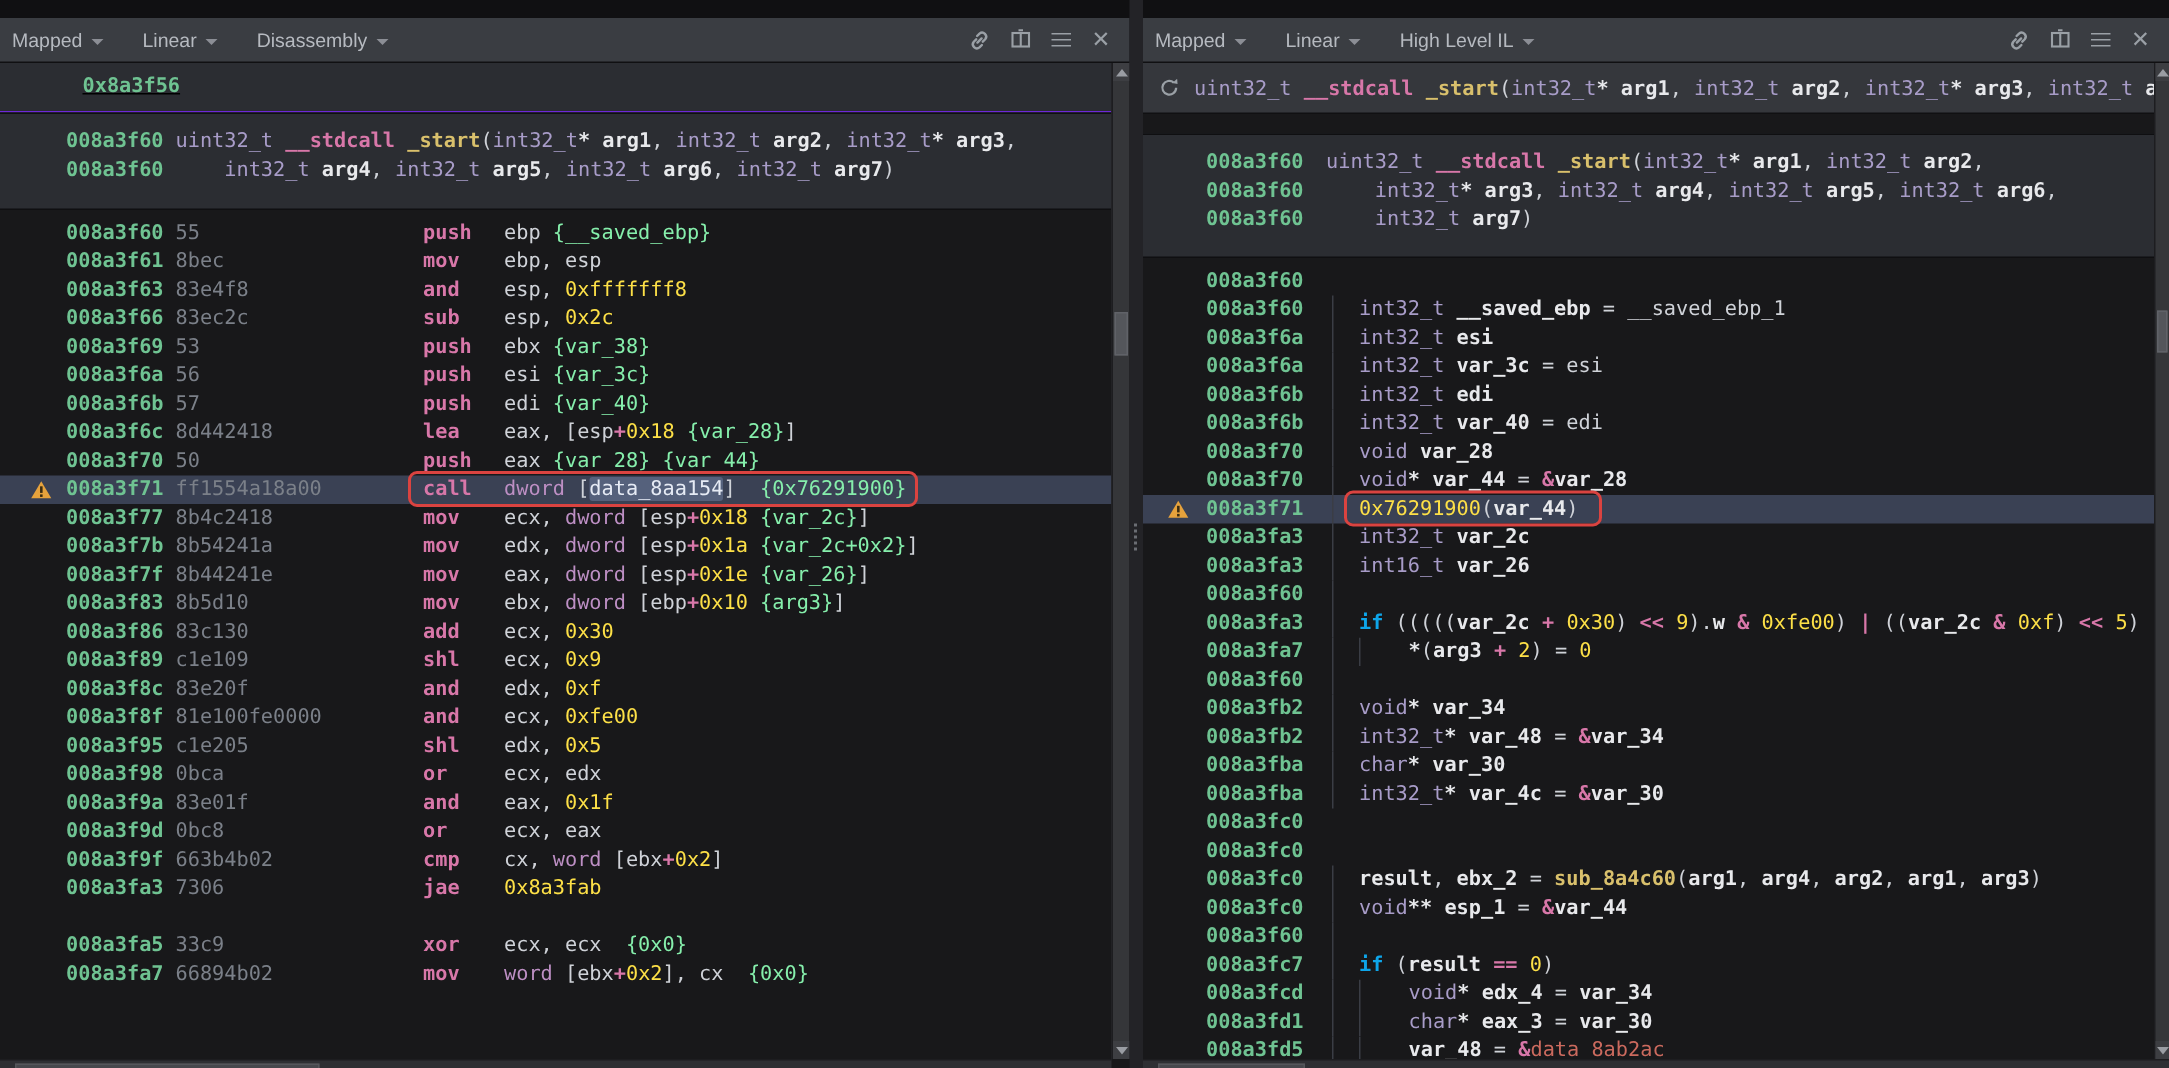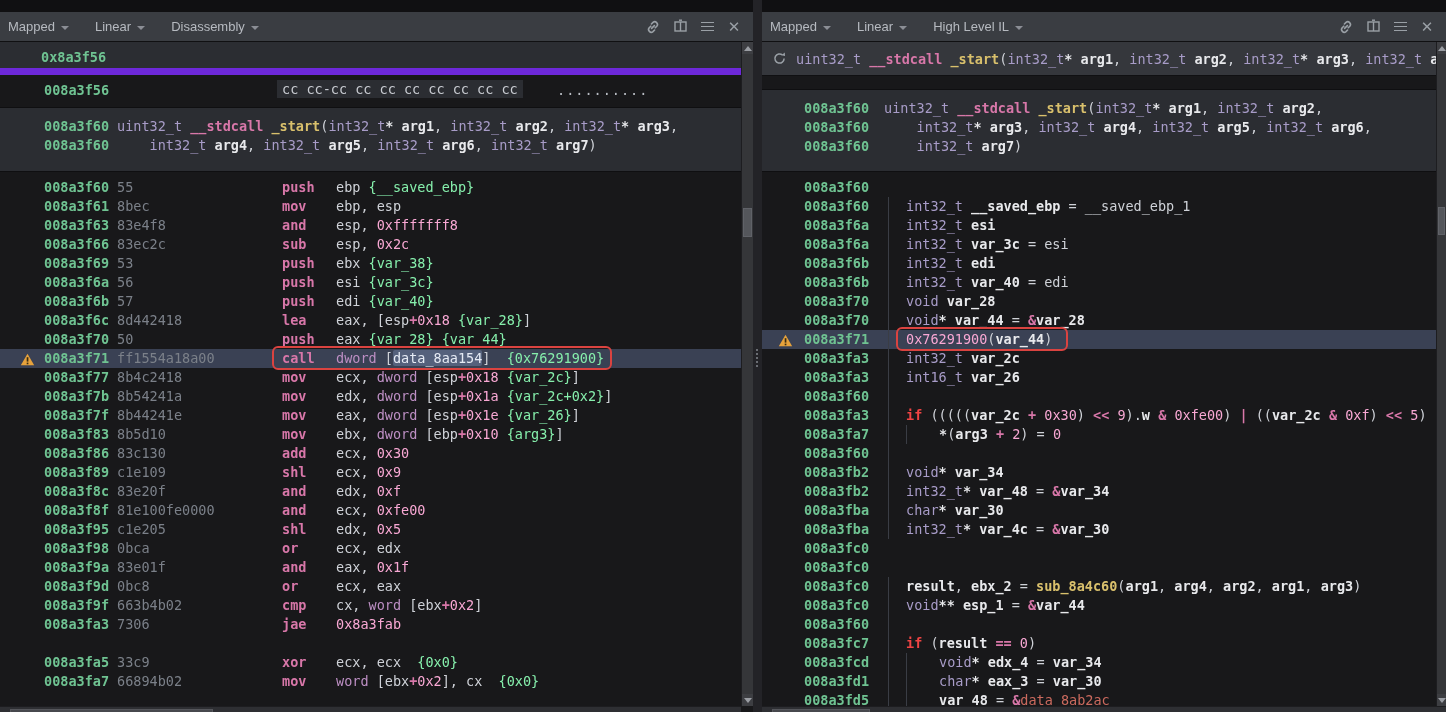--- a/index.html
+++ b/index.html
@@ -23,21 +23,21 @@
   .hicon { width:22px; height:22px; display:flex; align-items:center; justify-content:center; margin-left:5px; color:#9aa0a6; }
   .hamburger { width:13px; height:9px; border-top:1.6px solid #9aa0a6; border-bottom:1.6px solid #9aa0a6; position:relative; }
   .hamburger:before { content:""; position:absolute; left:0; right:0; top:2.6px; height:1.6px; background:#9aa0a6; }
   .xicon { font-size:15px; line-height:1; color:#9aa0a6; }
 
   .content { position:absolute; top:30px; left:0; bottom:18px; overflow:hidden; background:#18181a; }
   #left-pane  .content { width:741px; }
   #right-pane .content { width:674px; }
 
   .band { background:#2b2d32; }
-  .bandA { height:33px; border-bottom:7px solid #6d28d9; padding:7px 0 0 41px; }
+  .bandA { height:33px; border-bottom:1px solid #6d28d9; padding:7px 0 0 55px;text-decoration:underline; }
   .bandB { height:32px; position:relative; background:#18181a; }
   .bandB .addr { position:absolute; left:44px; top:7px; }
   .bandB .chip { position:absolute; left:277px; top:5px; background:#2b2d32; color:#c9ccd2; padding:1px 5px; }
   .bandB .dots { position:absolute; left:557px; top:7px; color:#b9bdc4; letter-spacing:1px; }
   .bandC { height:65px; border-top:1px solid #0f0f11; border-bottom:1px solid #0f0f11; padding-top:9px; }
   .sigline { height:19px; line-height:19px; white-space:pre; display:flex; }
   .sigline .sigaddr { display:inline-block; width:73px; margin-left:44px; }
   .bandR { height:83px; border-top:1px solid #0f0f11; border-bottom:1px solid #0f0f11; padding-top:9px; }
   .bandR .sigline .sigaddr { width:80px; margin-left:42px; }
 
@@ -58,26 +58,26 @@
   .mncol   { display:inline-block; width:54px; flex:0 0 54px; }
   .addrcol-r { display:inline-block; width:84px; flex:0 0 84px; }
   .code { flex:1; border-left:1px solid #3a3d45; padding-left:17px; overflow:hidden; }
   .guide { display:inline-block; width:33px; border-left:1px solid #3a3d45; height:19px; vertical-align:top; }
 
   .tk-a { color:#6fc392; font-weight:bold; }
   .tk-b { color:#7b8089; }
   .tk-k { color:#d877a9; font-weight:bold; }
   .tk-w { color:#cfd2d8; }
   .tk-v { color:#e8e9ec; font-weight:bold; }
-  .tk-n { color:#f9a8d4; }
+  .tk-n { color:#fde047; }
   .tk-c { color:#86efac; }
   .tk-t { color:#a89cc8; }
   .tk-p { color:#bd8fc4; }
   .tk-f { color:#d9c06c; font-weight:bold; }
-  .tk-i { color:#ef4444; font-weight:bold; }
+  .tk-i { color:#0ea5e9; font-weight:bold; }
   .tk-d { color:#cb6a5e; }
   .tk-hl { color:#e6ebf5; background:#55617c; border-radius:2px; }
 
   .redbox { position:absolute; border:2px solid #da4340; border-radius:6px; pointer-events:none; }
   .redbox-l { left:272px; top:-3px; width:340px; height:24px; }
   .redbox-r { left:134px; top:-3px; width:172px; height:24px; }
 
   .vscroll { position:absolute; top:30px; bottom:18px; background:#353639; border-left:1px solid #1d1d20; }
   #left-pane .vscroll { right:0; width:12px; }
   #right-pane .vscroll { right:0; width:10px; }
@@ -137,25 +137,20 @@
         <div class="hamburger"></div>
       </div>
     <div class="hicon">
         <span class="xicon">✕</span>
       </div>
   </div>
 
   <div class="content mono">
     <div class="band bandA">
       <span class="tk-a">0x8a3f56</span>
-    </div>
-    <div class="bandB">
-      <span class="addr tk-a">008a3f56</span>
-      <span class="chip">cc cc-cc cc cc cc cc cc cc cc</span>
-      <span class="dots">..........</span>
     </div>
     <div class="band bandC" id="left-sig">
         <div class="sigline"><span class="sigaddr tk-a">008a3f60</span><span class=""><span class="tk tk-t">uint32_t</span><span class="tk tk-w"> </span><span class="tk tk-k">__stdcall</span><span class="tk tk-w"> </span><span class="tk tk-f">_start</span><span class="tk tk-w">(</span><span class="tk tk-t">int32_t</span><span class="tk tk-v">*</span><span class="tk tk-w"> </span><span class="tk tk-v">arg1</span><span class="tk tk-w">, </span><span class="tk tk-t">int32_t</span><span class="tk tk-w"> </span><span class="tk tk-v">arg2</span><span class="tk tk-w">, </span><span class="tk tk-t">int32_t</span><span class="tk tk-v">*</span><span class="tk tk-w"> </span><span class="tk tk-v">arg3</span><span class="tk tk-w">,</span></span></div>
         <div class="sigline"><span class="sigaddr tk-a">008a3f60</span><span class=""><span class="tk tk-w">    </span><span class="tk tk-t">int32_t</span><span class="tk tk-w"> </span><span class="tk tk-v">arg4</span><span class="tk tk-w">, </span><span class="tk tk-t">int32_t</span><span class="tk tk-w"> </span><span class="tk tk-v">arg5</span><span class="tk tk-w">, </span><span class="tk tk-t">int32_t</span><span class="tk tk-w"> </span><span class="tk tk-v">arg6</span><span class="tk tk-w">, </span><span class="tk tk-t">int32_t</span><span class="tk tk-w"> </span><span class="tk tk-v">arg7</span><span class="tk tk-w">)</span></span></div>
       </div>
     <div class="bodyrows" id="left-rows">
         <div class="row"><span class="warnslot"></span><span class="addrcol tk-a">008a3f60</span><span class="bytecol tk-b">55</span><span class="mncol tk-k">push</span><span class=""><span class="tk tk-w">ebp </span><span class="tk tk-c">{__saved_ebp}</span></span></div>
         <div class="row"><span class="warnslot"></span><span class="addrcol tk-a">008a3f61</span><span class="bytecol tk-b">8bec</span><span class="mncol tk-k">mov</span><span class=""><span class="tk tk-w">ebp, esp</span></span></div>
         <div class="row"><span class="warnslot"></span><span class="addrcol tk-a">008a3f63</span><span class="bytecol tk-b">83e4f8</span><span class="mncol tk-k">and</span><span class=""><span class="tk tk-w">esp, </span><span class="tk tk-n">0xfffffff8</span></span></div>
         <div class="row"><span class="warnslot"></span><span class="addrcol tk-a">008a3f66</span><span class="bytecol tk-b">83ec2c</span><span class="mncol tk-k">sub</span><span class=""><span class="tk tk-w">esp, </span><span class="tk tk-n">0x2c</span></span></div>

